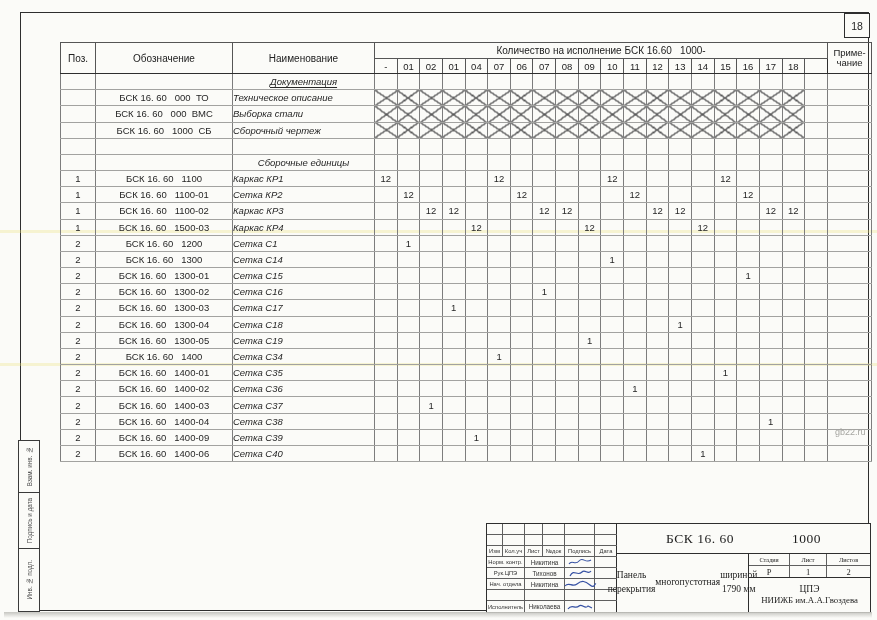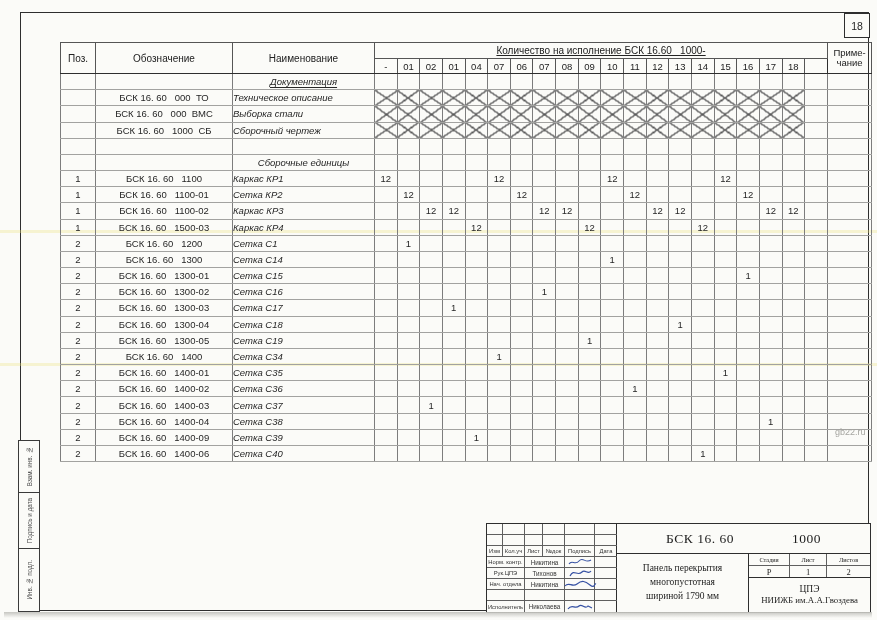--- a/index.html
+++ b/index.html
@@ -23,21 +23,21 @@
 
   
   table.spec { position:absolute; left:60px; top:42px; width:811px;
     border-collapse:collapse; table-layout:fixed; border:1.6px solid #2e2e2e; }
   .spec th, .spec td { border:1px solid #7d7d7d; padding:0; overflow:hidden; }
   .spec td { border-top-color:#a2a2a0; border-bottom-color:#a2a2a0; }
   .spec thead th { font-weight:normal; color:#222; border-color:#555; background:transparent; }
   .spec thead tr.h1 { height:16px; }
   .spec thead tr.h2 { height:15px; }
   .spec thead th { border-bottom:1.6px solid #2e2e2e; }
-  .spec thead tr.h1 th.qty-group { border-bottom:1px solid #555; font-size:10px; white-space:pre;text-decoration:underline; }
+  .spec thead tr.h1 th.qty-group { border-bottom:1px solid #555; font-size:10px; white-space:pre; }
   .h-pos, .h-desig, .h-name { font-size:10px; }
   .h-note { font-size:9.5px; line-height:1.05; }
   .qcol-h { font-size:9.5px; text-align:center; }
   .spec tbody tr { height:16.18px; }
   .c-pos { text-align:center; font-size:9.5px; }
   .c-desig { text-align:center; font-size:9.5px; white-space:pre; }
   .c-name { font-size:9.5px; padding-left:7px;font-style:italic; }
   .c-name.center { text-align:center; padding-left:0; }
   .underline { text-decoration:underline; text-underline-offset:2px; }
   .c-qty { text-align:center; font-size:9.5px; }
@@ -60,21 +60,21 @@
   .w16{width:16px;} .w22{width:22px;} .w18{width:18px;} .w30{width:30px;}
   .w38{width:38px;} .w40{width:40px;}
   .tb-cell.nm { font-size:6.3px; }
   .sig-svg { overflow:visible; }
 
   .tb-right { flex:1; display:flex; flex-direction:column; font-family:"Liberation Serif", serif; color:#1d1d1d; }
   .tb-doccode { height:30px; border-bottom:1.5px solid #2e2e2e; box-sizing:border-box;
     display:flex; align-items:center; justify-content:center; gap:58px; font-size:13.5px; letter-spacing:0.5px; }
   .tb-bottom { flex:1; display:flex; min-height:0; }
   .tb-title { width:132px; border-right:1.5px solid #2e2e2e; box-sizing:border-box;
-    display:flex; flex-direction:column; align-items:center; justify-content:center;
+    display:flex; flex-direction:row; align-items:center; justify-content:center;
     font-size:9.5px; line-height:1.45; text-align:center; }
   .tb-sub { flex:1; display:flex; flex-direction:column; }
   .tb-stagehead { display:flex; height:11px; border-bottom:1px solid #5f5f5f; }
   .tb-stagehead .sc { font-size:6.3px; }
   .tb-stagevals { display:flex; height:11px; border-bottom:1.5px solid #2e2e2e; box-sizing:content-box; }
   .tb-stagevals .sc { font-size:8.5px; }
   .sc { box-sizing:border-box; border-right:1px solid #5f5f5f; display:flex; align-items:center; justify-content:center; }
   .sc:last-child { border-right:none; }
   .sw1{width:41px;} .sw2{width:37px;} .sw3{flex:1;}
   .tb-org { flex:1; display:flex; flex-direction:column; align-items:center; justify-content:center; line-height:1.3; }

